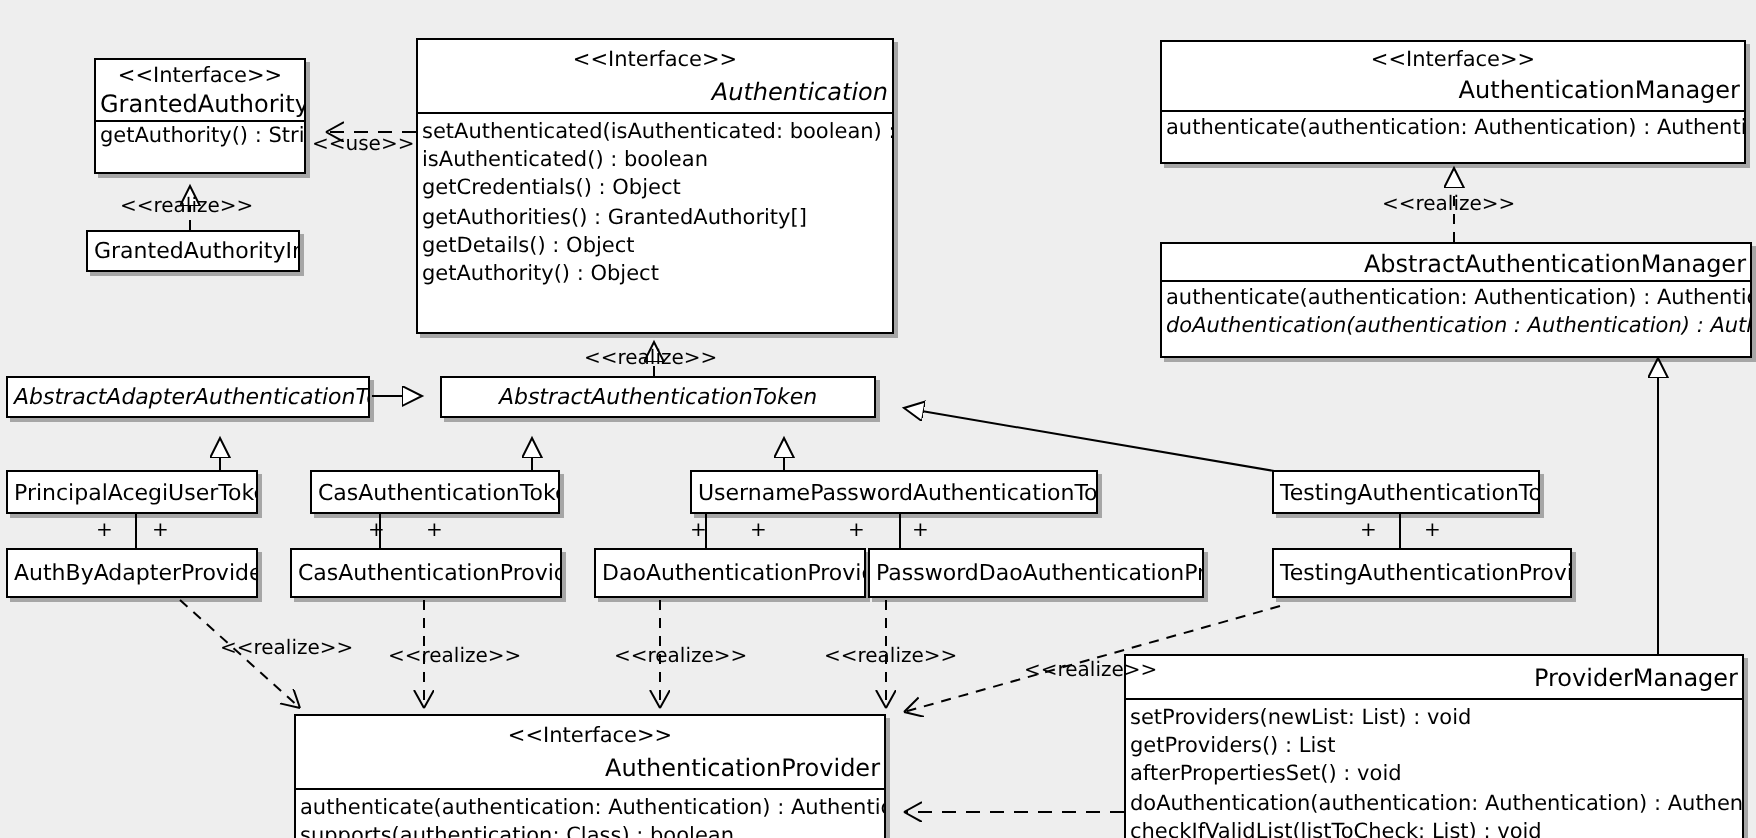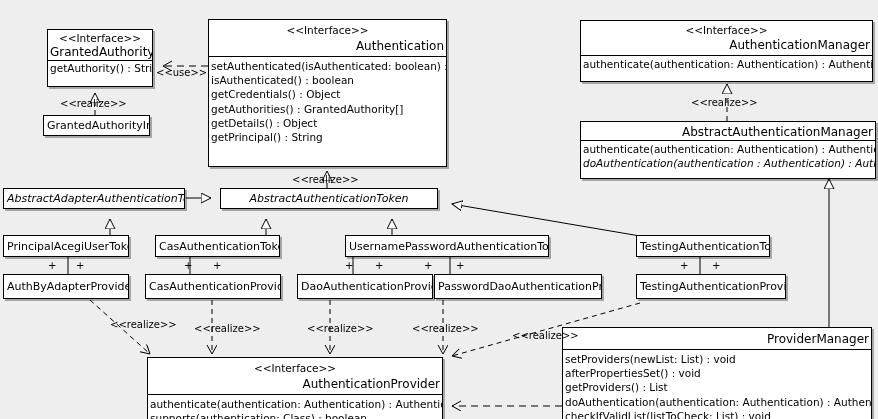--- a/index.html
+++ b/index.html
@@ -162,30 +162,30 @@
     </div>
   </div>
 
   <div class="uml-box" style="left:43px; top:99px; width:107px; height:21px;">
     <div class="simple-name">GrantedAuthorityImpl</div>
   </div>
 
   <div class="uml-box" style="left:208px; top:3px; width:239px; height:148px;">
     <div class="hdr" style="padding-top:4px;">
       <div class="stereo">&lt;&lt;Interface&gt;&gt;</div>
-      <div class="cname" style="line-height:18px;">Authentication</div>
+      <div class="cname" style="line-height:18px;font-style:italic;">Authentication</div>
     </div>
     <div class="sep"></div>
     <div class="members" style="padding-top:2px;">
       <div class="member">setAuthenticated(isAuthenticated: boolean) : void</div>
       <div class="member">isAuthenticated() : boolean</div>
       <div class="member">getCredentials() : Object</div>
       <div class="member">getAuthorities() : GrantedAuthority[]</div>
       <div class="member">getDetails() : Object</div>
-      <div class="member">getPrincipal() : String</div>
+      <div class="member">getAuthority() : Object</div>
     </div>
   </div>
 
   <div class="uml-box" style="left:580px; top:4px; width:293px; height:62px;">
     <div class="hdr" style="padding-top:3px;">
       <div class="stereo">&lt;&lt;Interface&gt;&gt;</div>
       <div class="cname" style="line-height:17px;">AuthenticationManager</div>
     </div>
     <div class="sep"></div>
     <div class="members" style="padding-top:1px;">
@@ -260,22 +260,22 @@
     </div>
   </div>
 
   <div class="uml-box" style="left:562px; top:311px; width:310px; height:108px;">
     <div class="hdr" style="padding-top:3px;">
       <div class="cname" style="line-height:17px;">ProviderManager</div>
     </div>
     <div class="sep"></div>
     <div class="members" style="padding-top:2px;">
       <div class="member">setProviders(newList: List) : void</div>
+      <div class="member">getProviders() : List</div>
       <div class="member">afterPropertiesSet() : void</div>
-      <div class="member">getProviders() : List</div>
       <div class="member">doAuthentication(authentication: Authentication) : Authentication</div>
       <div class="member">checkIfValidList(listToCheck: List) : void</div>
     </div>
   </div>
 
   <div class="lbl" style="left:156px; top:51px;">&lt;&lt;use&gt;&gt;</div>
 
   <div class="lbl" style="left:60px; top:82px;">&lt;&lt;realize&gt;&gt;</div>
 
   <div class="lbl" style="left:292px; top:158px;">&lt;&lt;realize&gt;&gt;</div>

